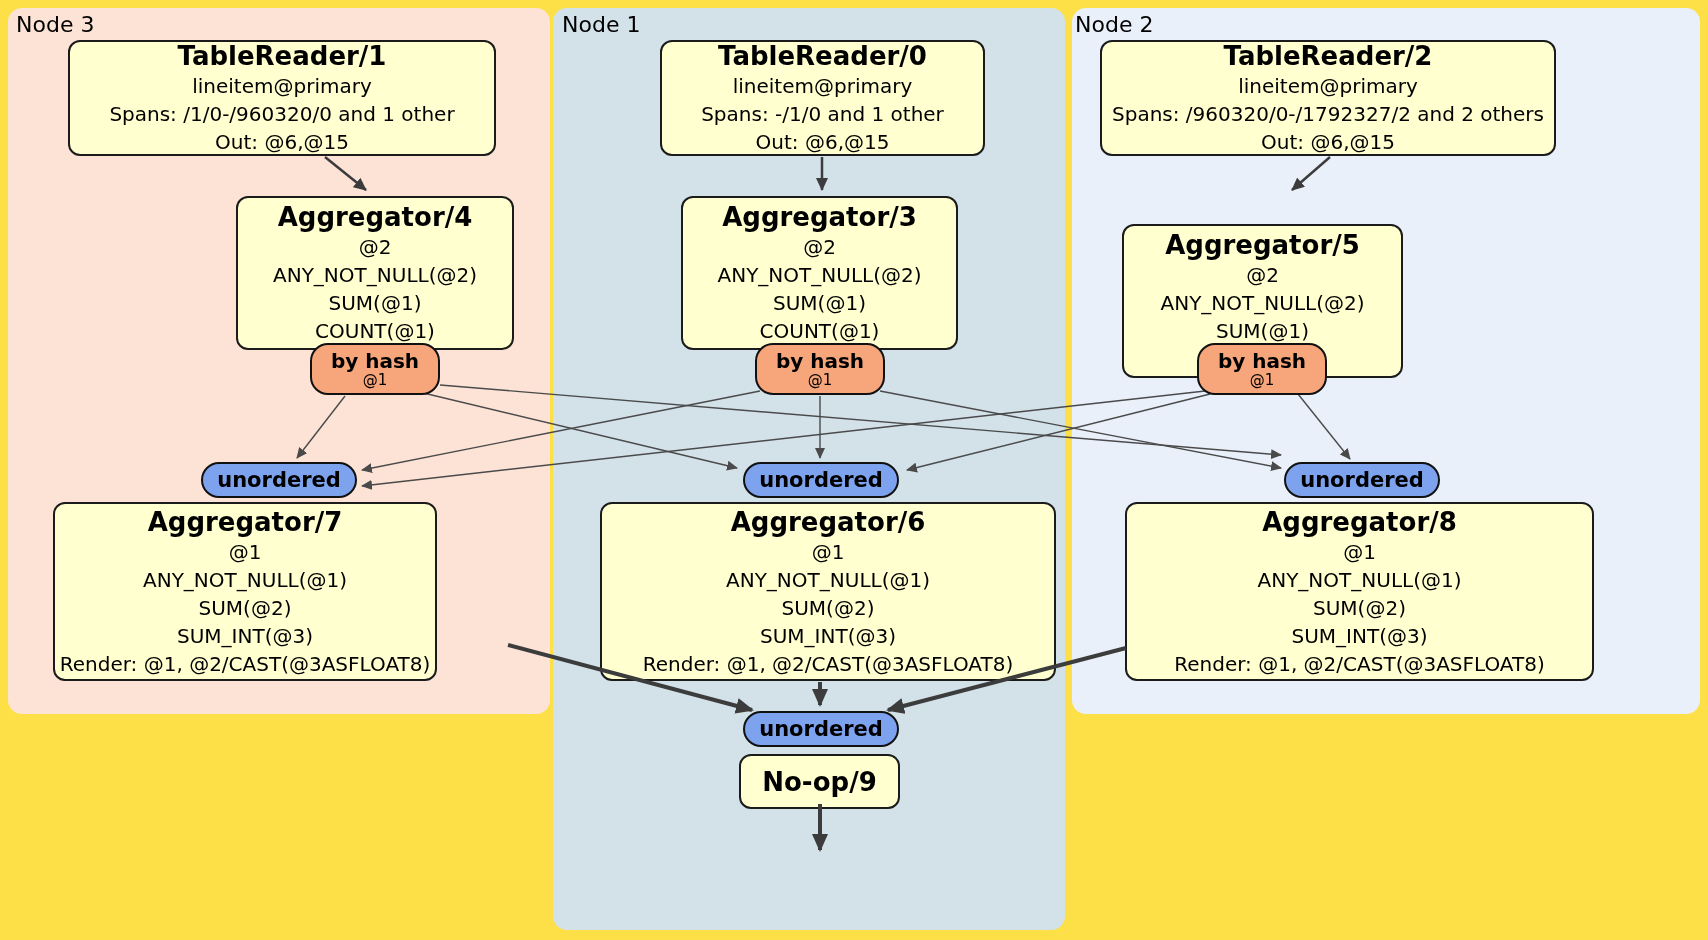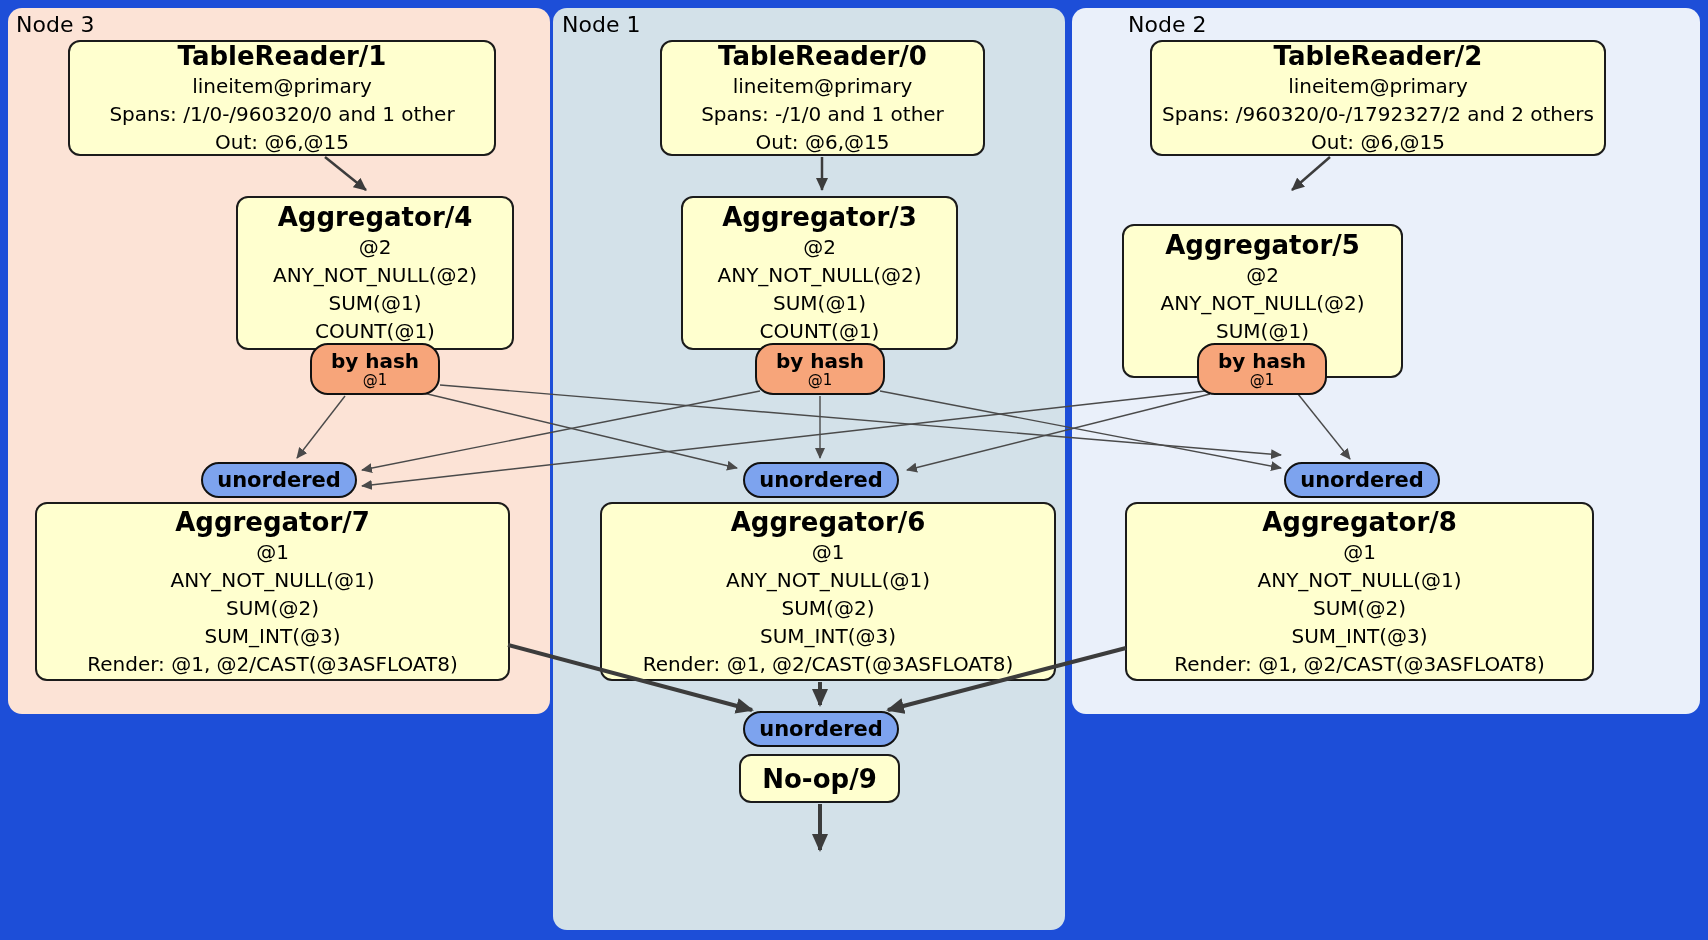--- a/index.html
+++ b/index.html
@@ -1,46 +1,46 @@
 <!DOCTYPE html>
 <html><head>
 <meta charset="utf-8">
 <style>
   html,body{margin:0;padding:0;background:#ffffff;}
   .canvas{
-    position:relative;width:1708px;height:940px;background:#1d4ed8;overflow:hidden;
+    position:relative;width:1708px;height:940px;background:#fde047;overflow:hidden;
     font-family:"DejaVu Sans","Liberation Sans",sans-serif;color:#000;
   }
   .region{position:absolute;border-radius:14px;z-index:0;}
   .r-node3{left:8px;top:8px;width:542px;height:706px;background:#FCE3D6;}
   .r-node1{left:553px;top:8px;width:512px;height:922px;background:#D3E1E9;}
   .r-node2{left:1072px;top:8px;width:628px;height:706px;background:#EAF0FA;}
   .region-label{position:absolute;font-size:22px;line-height:26px;color:#000;z-index:1;}
   .lbl-node3{left:16px;top:12px;}
   .lbl-node1{left:562px;top:12px;}
-  .lbl-node2{left:1128px;top:12px;}
+  .lbl-node2{left:1075px;top:12px;}
 
   .node{
     position:absolute;background:#FFFFCF;border:2px solid #1b1b1b;border-radius:12px;
     display:flex;flex-direction:column;justify-content:center;align-items:center;
     text-align:center;z-index:1;box-sizing:border-box;padding:2px 6px;
   }
   .node .title{font-weight:bold;font-size:26px;line-height:32px;white-space:nowrap;}
   .node .ln{font-size:20px;line-height:28px;white-space:nowrap;}
 
   .b-tr1{left:68px;top:40px;width:428px;height:116px;}
   .b-tr0{left:660px;top:40px;width:325px;height:116px;}
-  .b-tr2{left:1150px;top:40px;width:456px;height:116px;}
+  .b-tr2{left:1100px;top:40px;width:456px;height:116px;}
   .b-agg4{left:236px;top:196px;width:278px;height:154px;}
   .b-agg3{left:681px;top:196px;width:277px;height:154px;}
   .b-agg5{left:1122px;top:196px;width:281px;height:154px;margin-top:28px;}
-  .b-agg7{left:35px;top:502px;width:475px;height:179px;text-align:center;}
+  .b-agg7{left:53px;top:502px;width:384px;height:179px;text-align:center;}
   .b-agg6{left:600px;top:502px;width:456px;height:179px;}
   .b-agg8{left:1125px;top:502px;width:469px;height:179px;text-align:center;}
-  .b-noop{left:739px;top:754px;width:161px;height:49px;}
+  .b-noop{left:739px;top:754px;width:161px;height:55px;}
   .b-resp{left:732px;top:857px;width:177px;height:43px;}
 
   .oval{
     position:absolute;border:2px solid #111;z-index:3;box-sizing:border-box;
     display:flex;flex-direction:column;justify-content:center;align-items:center;text-align:center;
   }
   .oval-hash{width:130px;height:52px;background:#F7A57A;border-radius:18px;align-items:center;}
   .oval-hash .hl{font-weight:bold;font-size:20px;line-height:22px;}
   .oval-hash .ht{font-size:15px;line-height:17px;}
   .o-hash4{left:310px;top:343px;}

